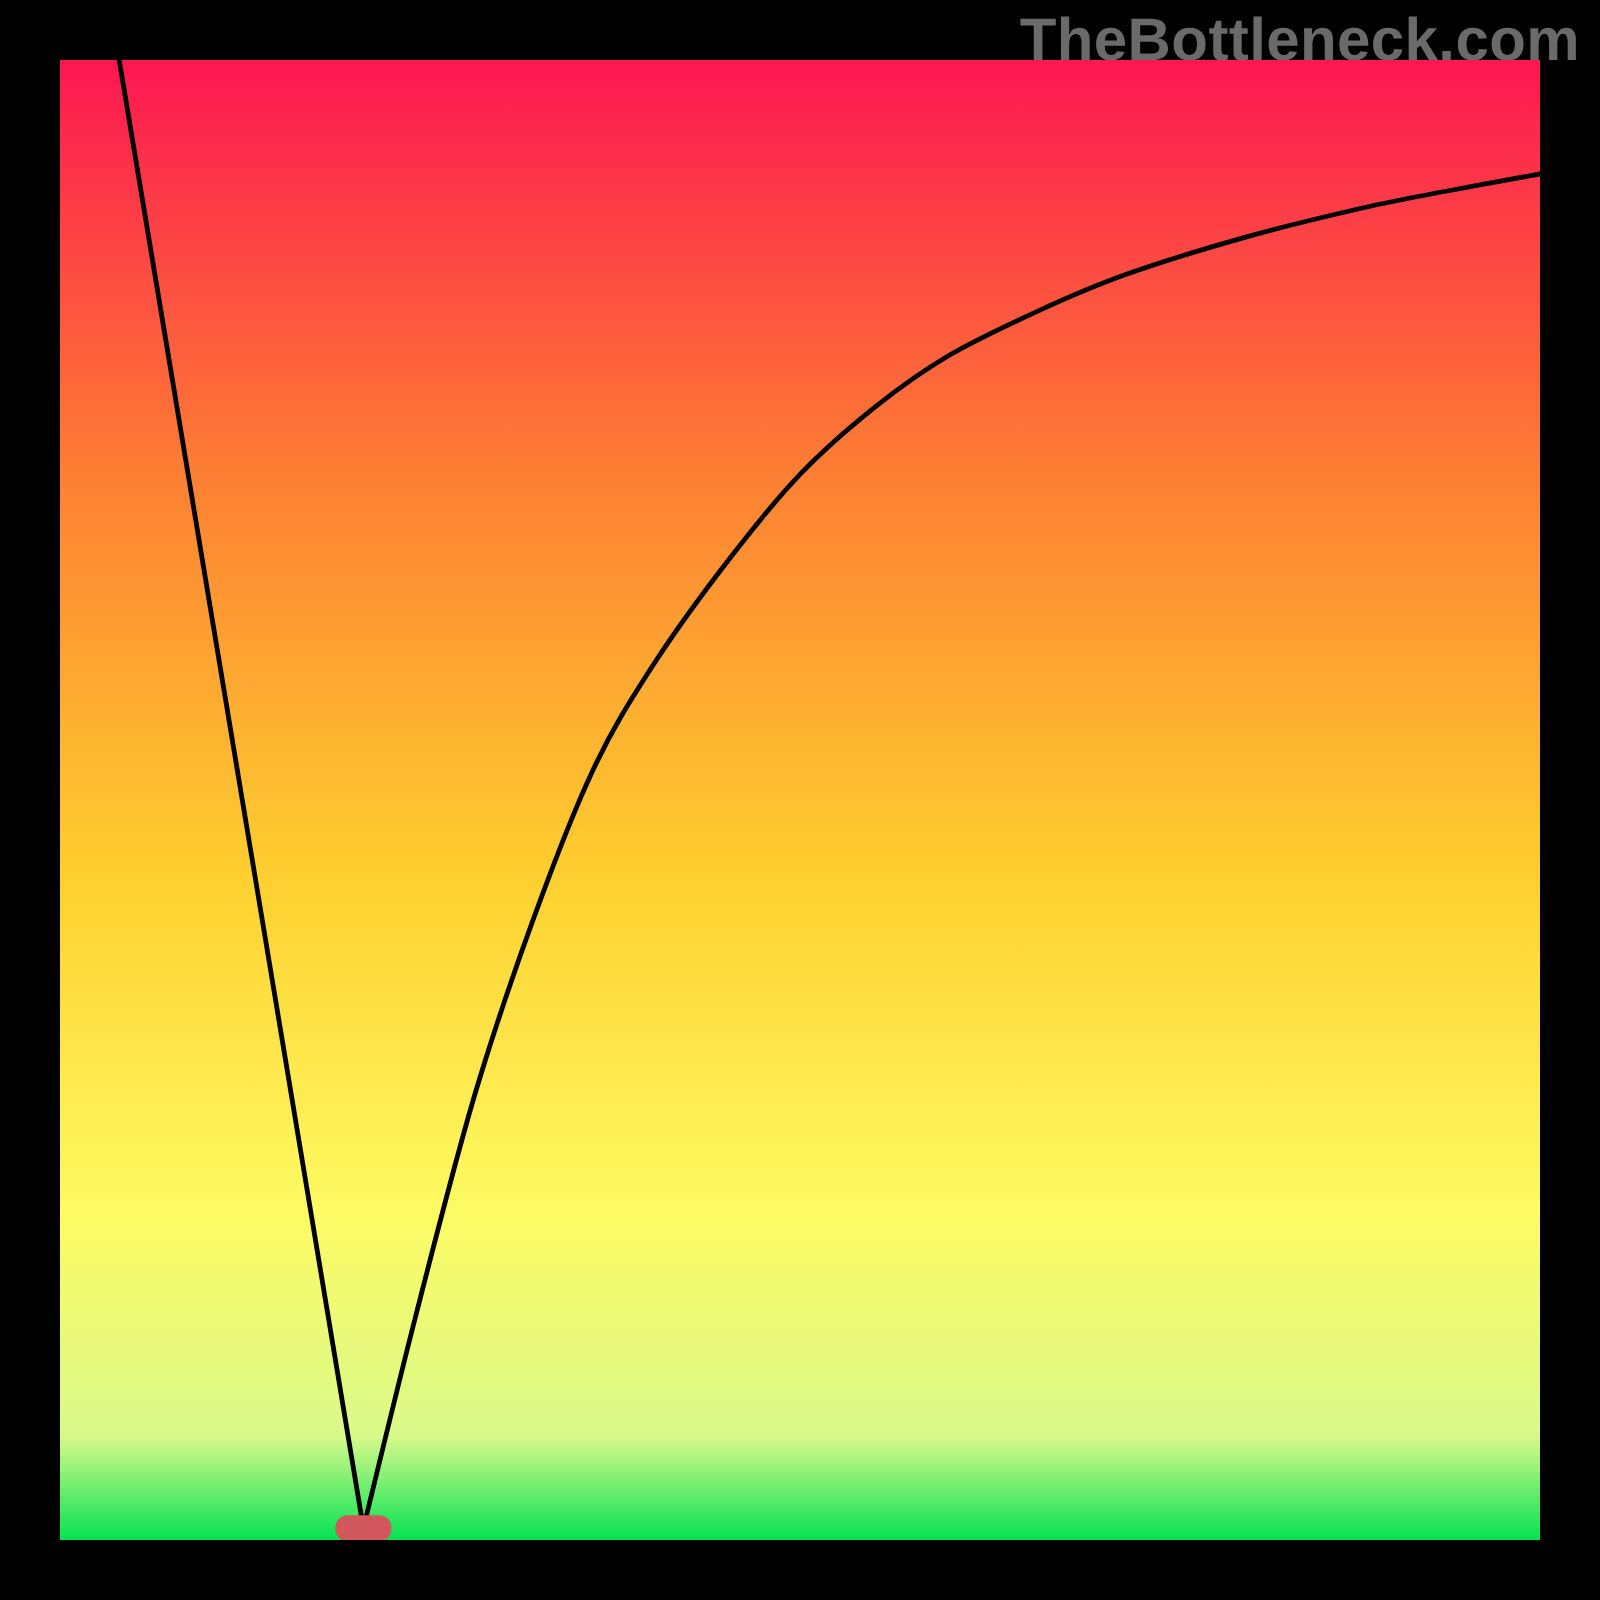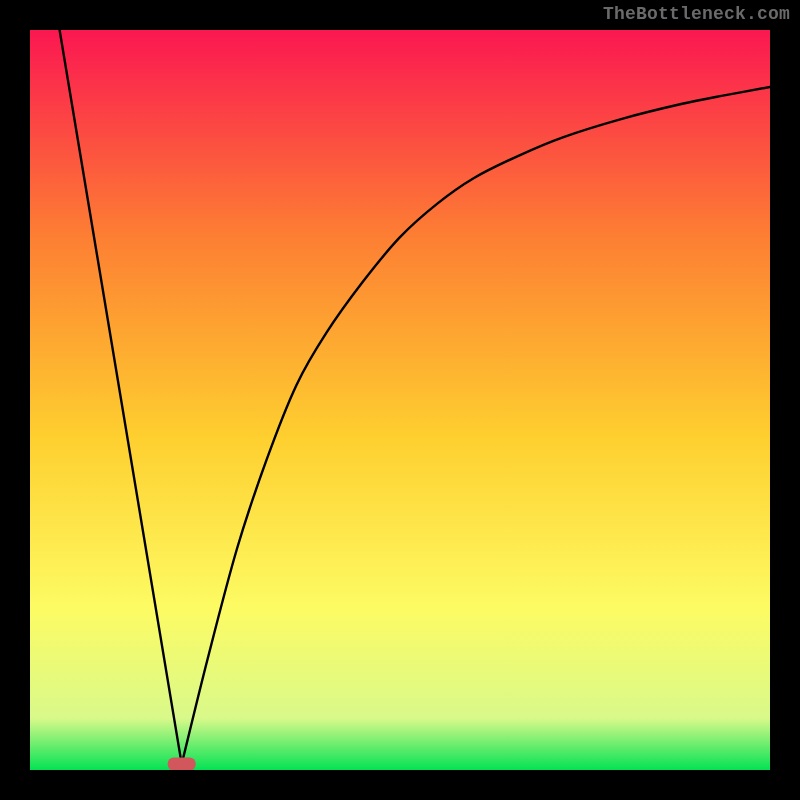--- a/index.html
+++ b/index.html
@@ -23,25 +23,24 @@
     top: 30px;
     width: 740px;
     height: 740px;
     overflow: hidden;
   }
   .watermark {
     position: absolute;
     top: 4px;
     right: 10px;
     color: #6a6a6a;
-    font-size: 18px;
+    font-size: 30px;
     font-weight: 600;
     letter-spacing: 0.2px;
     user-select: none;
-    font-family: Liberation Mono, monospace;
   }
   svg { display: block; }
 </style>
 </head>
 <body>
 
 <div class="outer">
 
   <div class="watermark">TheBottleneck.com</div>
 

